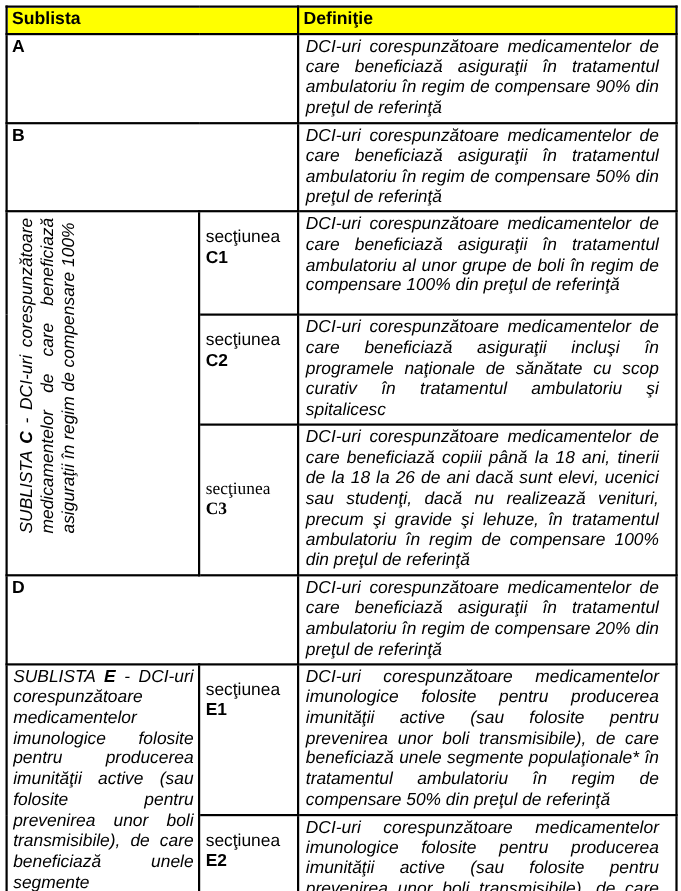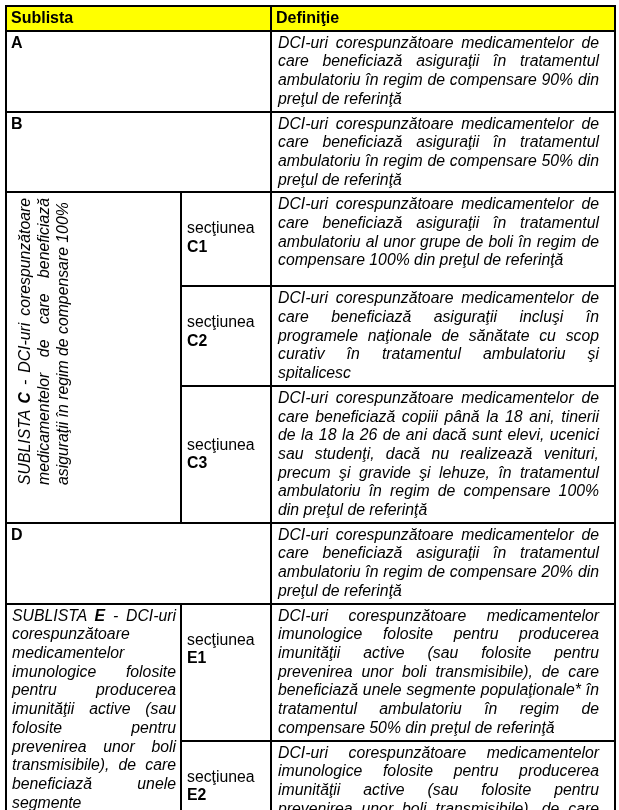--- a/index.html
+++ b/index.html
@@ -49,22 +49,22 @@
     padding-top: 2px;
   }
   td.def {
     font-style: italic;
     text-align: justify;
     padding: 2px 15px 2px 6px;
   }
   td.sect {
     padding-left: 5px;
   }
-  td.sect-top { vertical-align: top; padding-top: 26px; }
-  td.sect-mid { vertical-align: middle; }
+  td.sect-top { vertical-align: top; padding-top: 14px; }
+  td.sect-mid { vertical-align: middle; font-family: Liberation Serif, serif; }
   td.sect .code { font-weight: bold; }
   td.sect-italic { }
   td.group-vertical {
     position: relative;
     padding: 0;
   }
   .vrot {
     position: absolute;
     top: 5px;
     left: 8px;

